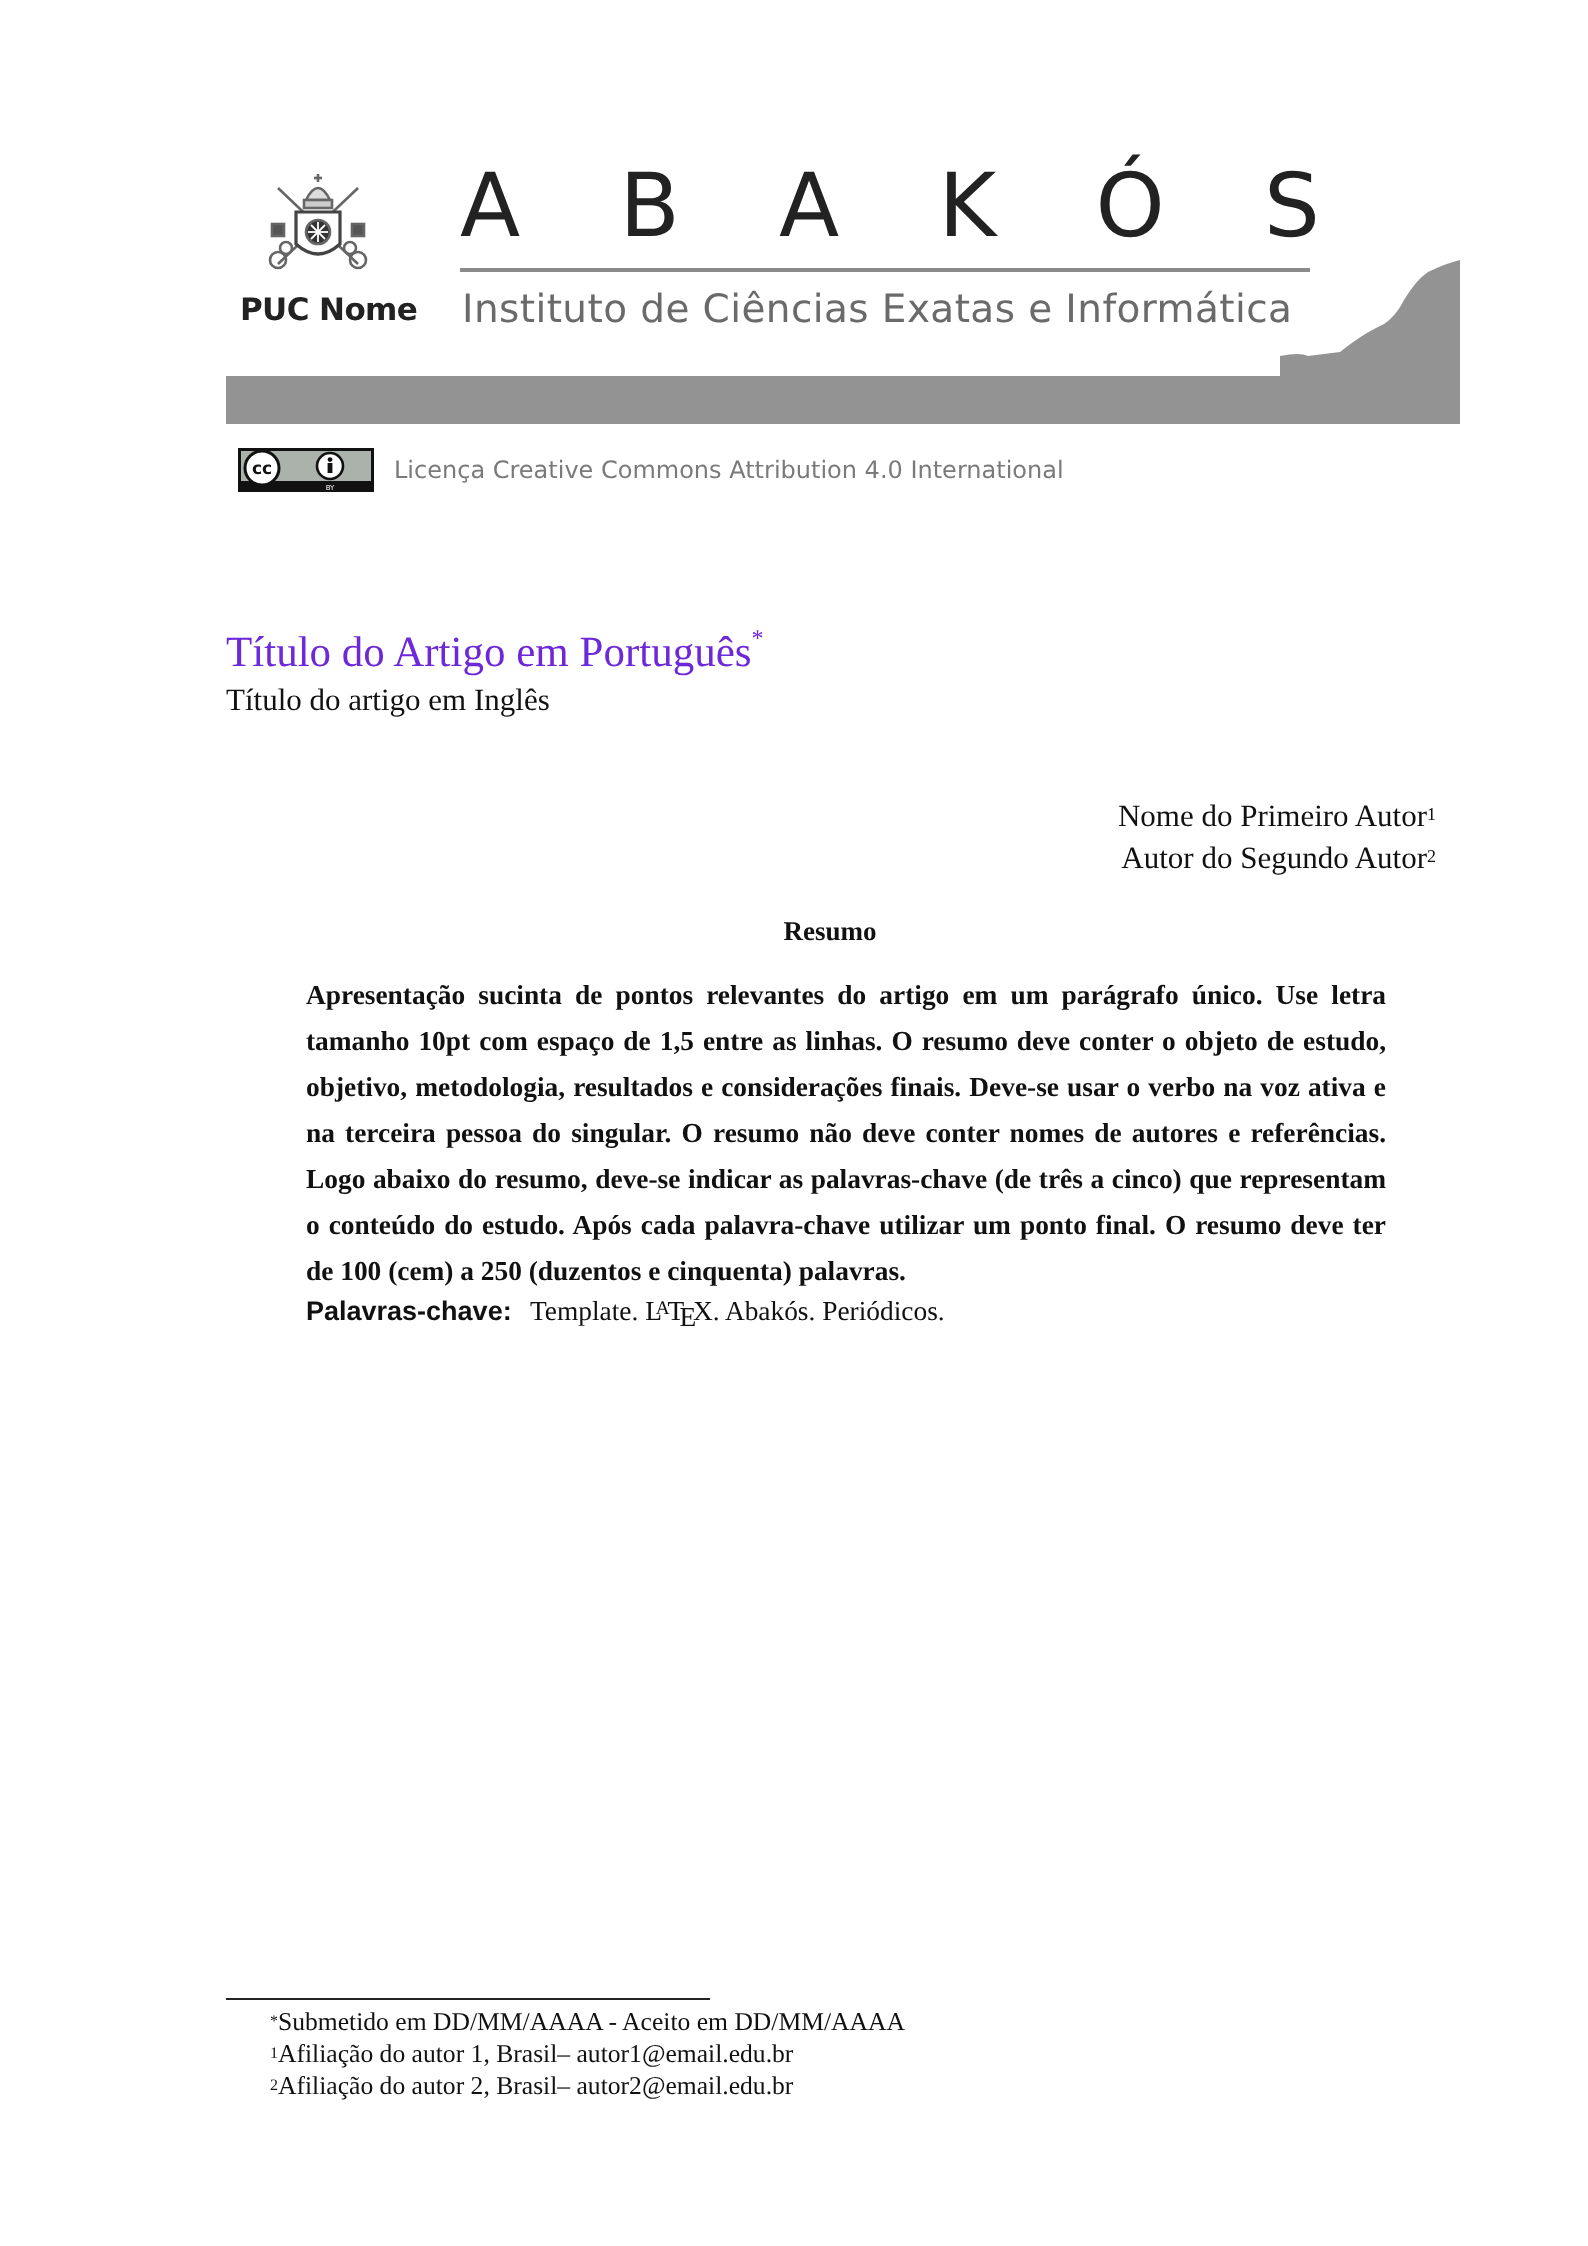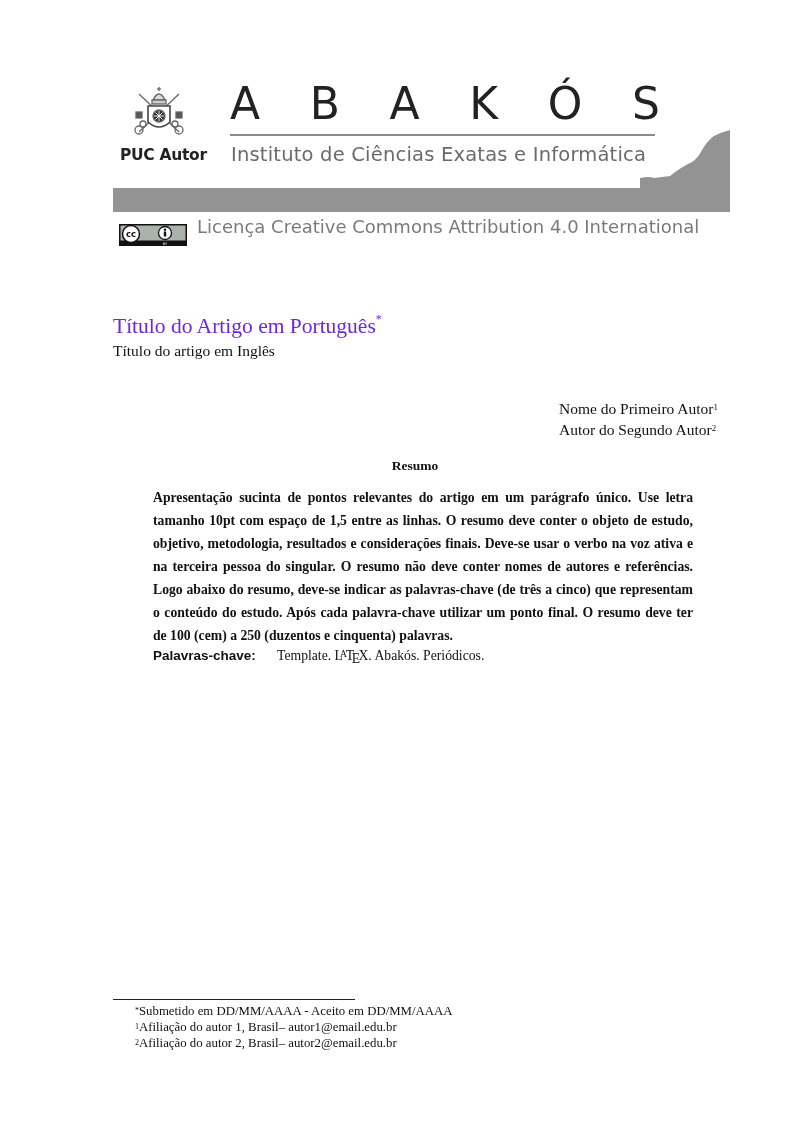--- a/index.html
+++ b/index.html
@@ -11,36 +11,36 @@
   .puc { left: 120px; top: 146px; font-family: "DejaVu Sans", sans-serif; font-weight: bold; font-size: 15.5px; color: #222; letter-spacing: -0.3px; }
   .abakos { left: 230px; top: 82px; width: 430px; font-family: "DejaVu Sans", sans-serif; font-size: 44px; color: #222; display: flex; justify-content: space-between; line-height: 1; font-weight: normal; }
   .abakos span { display: inline-block; }
   .hrule { left: 230px; top: 134px; width: 425px; height: 2px; background: #8a8a8a; }
   .inst { left: 231px; top: 143px; font-family: "DejaVu Sans", sans-serif; font-size: 19.5px; color: #6a6a6a; letter-spacing: 0.2px; }
   .band { left: 113px; top: 188px; width: 617px; height: 24px; background: #939393; }
   .mountain { left: 640px; top: 128px; width: 90px; height: 62px; }
 
   
   .cc { left: 119px; top: 224px; width: 44px; height: 22px; }
-  .license { left: 197px; top: 216px; font-family: "DejaVu Sans", sans-serif; font-size: 18px; color: #7a7a7a; }
+  .license { left: 197px; top: 228px; font-family: "DejaVu Sans", sans-serif; font-size: 12px; color: #7a7a7a; }
 
   
   .title { left: 113px; top: 314px; font-size: 21.5px; color: #6d28d9; }
   .title sup { font-size: 12px; vertical-align: top; position: relative; top: -2px; }
   .subtitle { left: 113px; top: 342px; font-size: 15.5px; }
 
   
-  .authors { right: 76px; top: 398px; font-size: 15.5px; line-height: 21px; }
+  .authors { right: 76px; top: 398px; text-align: right; font-size: 15.5px; line-height: 21px; }
   .authors sup { font-size: 9px; vertical-align: top; position: relative; top: -1px; }
 
   
   .resumo-h { left: 0; width: 830px; top: 458px; text-align: center; font-weight: bold; font-size: 13.5px; }
   .abstract { left: 153px; top: 486px; width: 540px; font-size: 13.7px; line-height: 23px; text-align: justify; font-weight: bold; }
   .keywords { left: 153px; top: 648px; font-size: 13.7px; }
-  .kw-label { font-family: "Liberation Sans", sans-serif; font-weight: bold; font-size: 13.5px; margin-right: 18px; }
+  .kw-label { font-family: "Liberation Sans", sans-serif; font-weight: bold; font-size: 13.5px; margin-right: 6px; }
   .latex { font-family: "Liberation Serif", serif; }
   .latex .a { font-size: 0.7em; vertical-align: 0.3em; margin-left: -0.32em; margin-right: -0.12em; }
   .latex .e { vertical-align: -0.22em; margin-left: -0.1667em; margin-right: -0.125em; }
 
   
   .fn-rule { left: 113px; top: 999px; width: 242px; height: 1px; background: #222; }
   .footnotes { left: 107px; top: 1003px; font-size: 12.8px; line-height: 16px; margin-left: 28px; }
   .footnotes sup { font-size: 8px; vertical-align: top; position: relative; top: 0px; }
 </style>
 </head>
@@ -65,21 +65,21 @@
       <rect x="43" y="26" width="6" height="6" fill="#555"></rect>
     </g>
     <g stroke="#fff" stroke-width="0.9">
       <line x1="21" y1="30" x2="31" y2="30"></line>
         <line x1="26" y1="25" x2="26" y2="35"></line>
       <line x1="22.5" y1="26.5" x2="29.5" y2="33.5"></line>
         <line x1="29.5" y1="26.5" x2="22.5" y2="33.5"></line>
     </g>
   </svg>
 </div>
-<div class="abs puc">PUC Autor</div>
+<div class="abs puc">PUC Nome</div>
 
 <div class="abs abakos">
   <span>A</span>
   <span>B</span>
   <span>A</span>
   <span>K</span>
   <span>Ó</span>
   <span>S</span>
 </div>
 <div class="abs hrule"></div>

